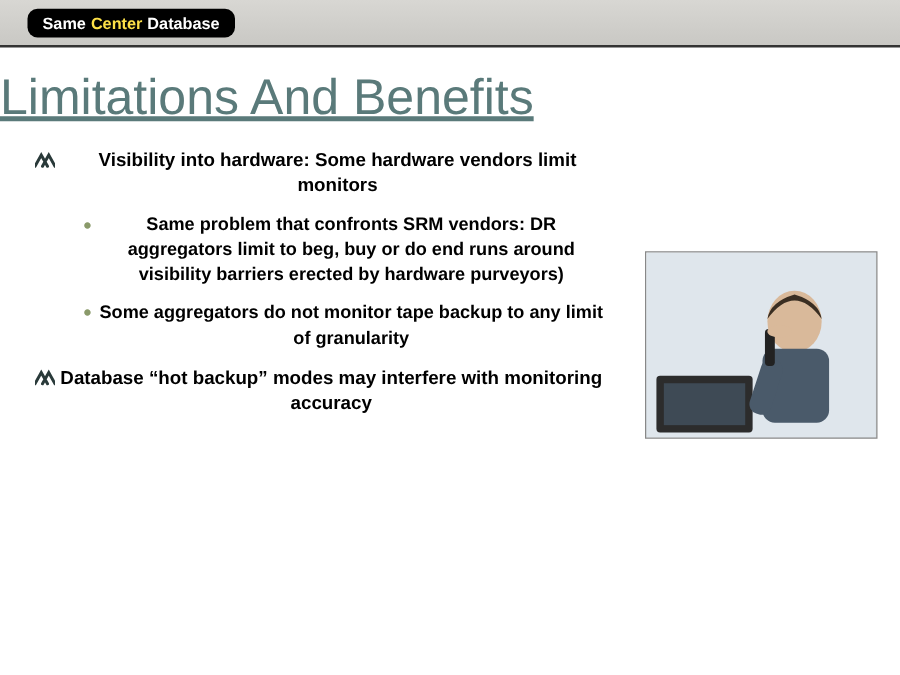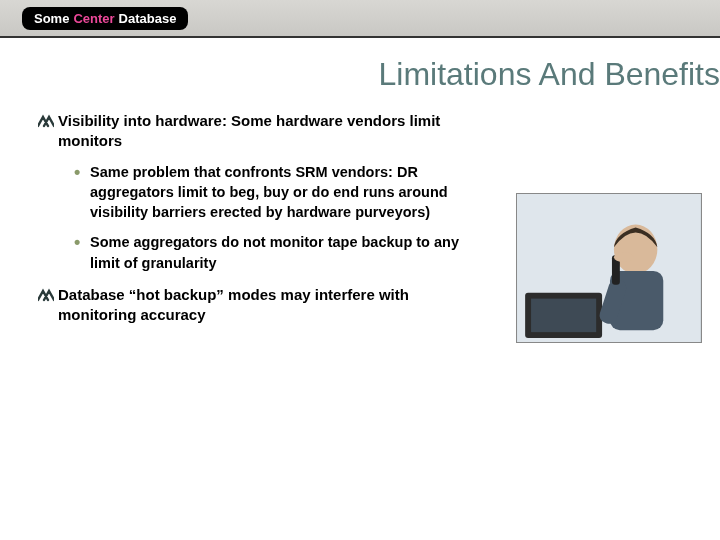--- a/index.html
+++ b/index.html
@@ -38,33 +38,35 @@
   .dcd-badge {
     background: #000;
     border-radius: 8px;
     padding: 4px 12px;
     font-size: 13px;
     font-weight: bold;
     color: #fff;
     display: inline-flex;
     align-items: baseline;
   }
-  .dcd-badge .center-word { color: #ec4899; margin: 0 4px; }
+  .dcd-badge .center-word { color: #fde047; margin: 0 4px; }
   .slide-title {
-    text-align: right;
+    text-align: left;
     color: #5a7a7a;
     font-family: Arial, sans-serif;
-    font-size: 32px;
+    font-size: 40px;
     font-weight: normal;
     margin-top: 18px;
     margin-bottom: 18px;
+    text-decoration: underline;
   }
   .content {
-    padding: 0 26px 0 38px;
+    padding: 0 26px 0 26px;
     position: relative;
+    text-align: center;
   }
   .main-bullet {
     display: flex;
     align-items: flex-start;
     margin-bottom: 10px;
     font-weight: bold;
     font-size: 15px;
     line-height: 1.35;
     color: #000;
   }
@@ -113,21 +115,21 @@
     border: 1px solid #888;
     overflow: hidden;
   }
   .photo svg { width: 100%; height: 100%; display: block; }
 </style>
 </head>
 <body>
 
 <div class="header-bar">
   <div class="dcd-badge">
-    <span>Some</span>
+    <span>Same</span>
     <span class="center-word">Center</span>
     <span>Database</span>
   </div>
 </div>
 
 <h1 class="slide-title">Limitations And Benefits</h1>
 
 <div class="content">
 
   <div class="main-bullet">

